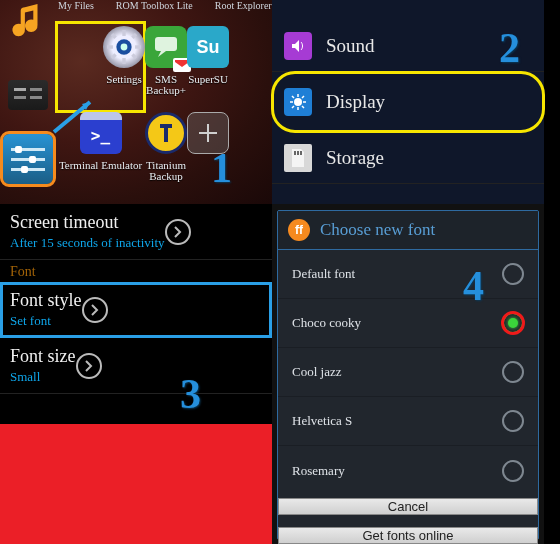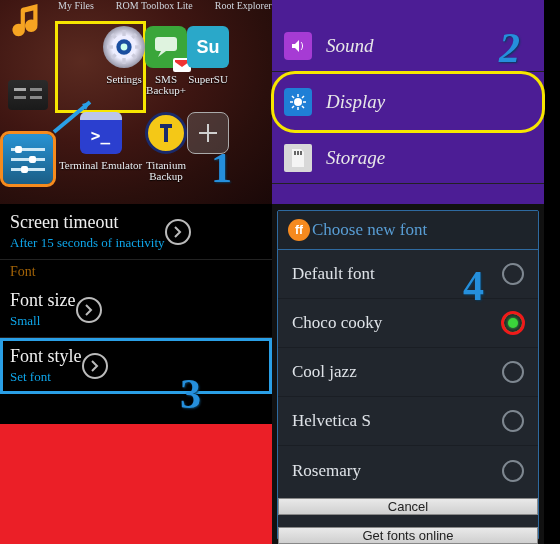--- a/index.html
+++ b/index.html
@@ -20,40 +20,40 @@
   .calc::before { content:""; width:12px; height:3px; background:#aaa; box-shadow: 16px 0 0 #888, 0 8px 0 #888, 16px 8px 0 #888; position:absolute; top:8px; left:6px;}
   .sliders { position:absolute; left:3px; top:134px; width:50px; height:50px; background: linear-gradient(#2793d4,#1b5e86); border-radius:6px; outline:3px solid #f68b1e; display:flex; flex-direction:column; justify-content:center; gap:7px; padding:10px 8px;}
   .sliders .bar { height:3px; background:#cfe9f6; position:relative;}
   .sliders .bar::after{ content:""; position:absolute; width:7px; height:7px; background:#fff; border-radius:2px; top:-2px;}
   .sliders .bar:nth-child(1)::after{ left:4px;}
   .sliders .bar:nth-child(2)::after{ left:18px;}
   .sliders .bar:nth-child(3)::after{ left:10px;}
   .arrow { position:absolute; left:50px; top:96px; width:50px; height:40px; pointer-events:none;}
   .big-num { position:absolute; font-family:"Comic Sans MS",cursive; font-weight:bold; font-size:42px; color:#258fdc; text-shadow:1px 1px 2px #0a3a5a; }
   
-  .p2 { grid-column:2; grid-row:1; background:#4c1d95; color:#e8e8e8; position:relative;font-style:italic;}
+  .p2 { grid-column:2; grid-row:1; background:#0f172a; color:#e8e8e8; position:relative;}
   .setrow { display:flex; align-items:center; gap:14px; height:52px; padding:0 12px; border-bottom:1px solid #222; font-size:19px;}
   .setrow .ri { width:28px; height:28px; display:flex; align-items:center; justify-content:center;}
   .p2 .hl-yellow { outline:3px solid #f7e600; outline-offset:-2px;}
   
   .p3 { grid-column:1; grid-row:2 / span 2; background:#000; color:#eee; position:relative;}
   .redbox { position:absolute; left:0; bottom:0; right:0; height:120px; background:#eb1f27;}
   .srow { display:flex; align-items:center; padding:8px 10px; border-bottom:1px solid #222; }
   .srow .txt { display:flex; flex-direction:column; gap:2px;}
   .srow .t1 { font-size:18px; color:#f0f0f0;}
   .srow .t2 { font-size:13px; color:#0ea5e9;}
   .cat { font-size:14px; color:#a16207; padding:4px 10px 2px; }
   .chev { width:26px; height:26px; border:2px solid #bbb; border-radius:50%; display:flex; align-items:center; justify-content:center;}
   .chev svg { width:12px; height:12px;}
   .hl-blue { outline:3px solid #2a9fe6; outline-offset:-3px;}
   
   .p4 { grid-column:2; grid-row:2 / span 2; background:#111; color:#eee; position:relative;}
   .dialog { margin:6px 5px 0 5px; background:#21262d; border:1px solid #2e6aa0; border-radius:2px; overflow:hidden; height: 330px;}
-  .dhdr { display:flex; align-items:center; gap:2px; padding:8px 10px; background:#1d232a; border-bottom:1px solid #2e6aa0; font-size:17px; color:#589dd4;}
-  .frow { display:flex; align-items:center; justify-content:space-between; padding:0 14px; height:49px; border-bottom:1px solid #1a1e24; font-size:17px; color:#dfe3e8;}
+  .dhdr { display:flex; align-items:center; gap:10px; padding:8px 10px; background:#1d232a; border-bottom:1px solid #2e6aa0; font-size:17px; color:#589dd4;}
+  .frow { display:flex; align-items:center; justify-content:space-between; padding:0 14px; height:49px; border-bottom:1px solid #1a1e24; font-size:13px; color:#dfe3e8;}
   .radio { width:22px; height:22px; border:2px solid #7e8790; border-radius:50%; display:flex; align-items:center; justify-content:center;}
   .radio.sel { border-color:#3bd43b;}
   .radio.sel::after { content:""; width:10px; height:10px; background:#3bd43b; border-radius:50%; box-shadow:0 0 4px #3bd43b;}
   .hl-red { outline:3px solid #ef1a1a; outline-offset:-2px;}
   .btnbar { position:absolute; left:6px; right:6px; bottom:0px; display:flex; gap:12px;flex-direction:column;}
   .btnbar button { flex:1; background: linear-gradient(#e9e9e9,#cfcfcf); border:1px solid #888; font: 13px Arial,sans-serif; color:#222; height:26px; cursor:pointer;}
 </style>
 </head>
 <body>
 
@@ -191,35 +191,35 @@
           <div class="t1">Screen timeout</div>
           <div class="t2">After 15 seconds of inactivity</div>
         </div>
       <div class="chev">
           <svg viewBox="0 0 12 12">
             <path d="M3 1l5 5-5 5" stroke="#bbb" stroke-width="2" fill="none"></path>
           </svg>
         </div>
     </div>
     <div class="cat">Font</div>
+    <div class="srow hl-blue">
+      <div class="txt">
+          <div class="t1">Font style</div>
+          <div class="t2">Set font</div>
+        </div>
+      <div class="chev">
+          <svg viewBox="0 0 12 12">
+            <path d="M3 1l5 5-5 5" stroke="#bbb" stroke-width="2" fill="none"></path>
+          </svg>
+        </div>
+    </div>
     <div class="srow">
       <div class="txt">
           <div class="t1">Font size</div>
           <div class="t2">Small</div>
-        </div>
-      <div class="chev">
-          <svg viewBox="0 0 12 12">
-            <path d="M3 1l5 5-5 5" stroke="#bbb" stroke-width="2" fill="none"></path>
-          </svg>
-        </div>
-    </div>
-    <div class="srow hl-blue">
-      <div class="txt">
-          <div class="t1">Font style</div>
-          <div class="t2">Set font</div>
         </div>
       <div class="chev">
           <svg viewBox="0 0 12 12">
             <path d="M3 1l5 5-5 5" stroke="#bbb" stroke-width="2" fill="none"></path>
           </svg>
         </div>
     </div>
     <div class="redbox"></div>
     <div class="big-num" style="left:180px;top:166px;">3</div>
   </div>

